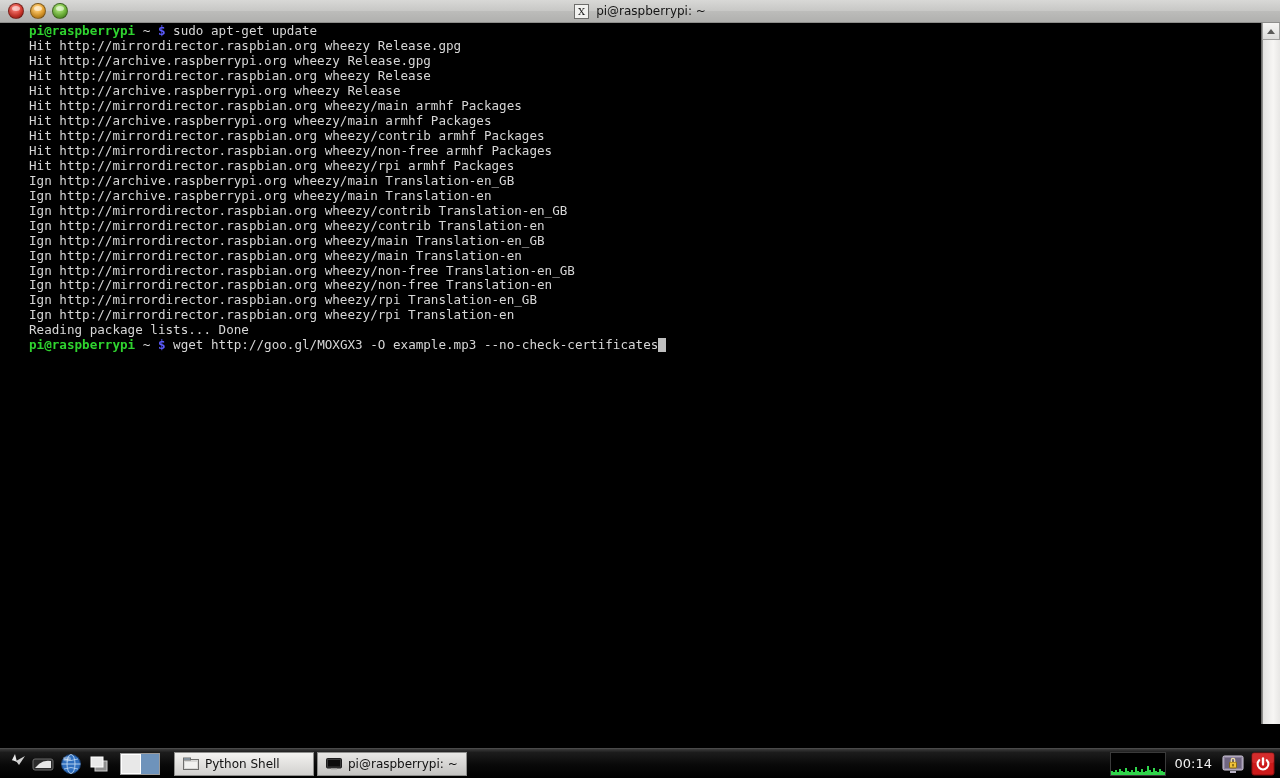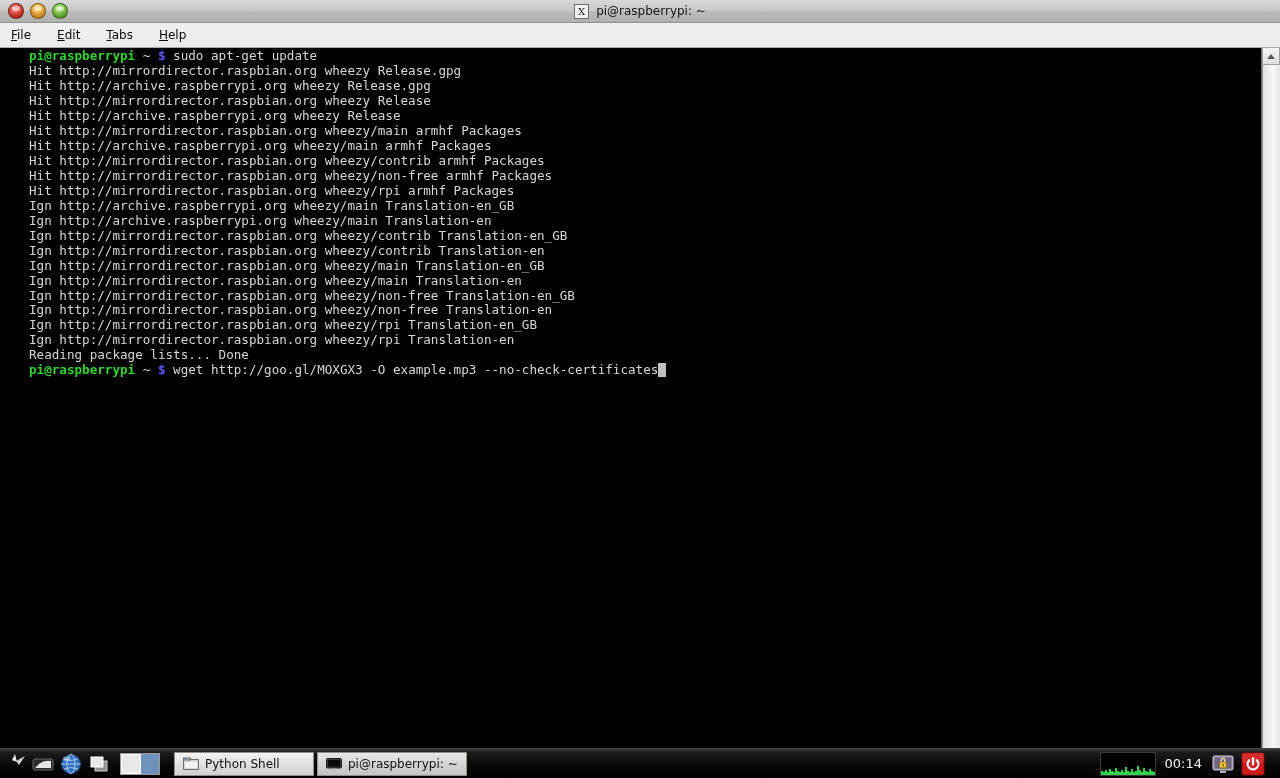--- a/index.html
+++ b/index.html
@@ -229,21 +229,21 @@
   }
   .task-btn.active {
     background: linear-gradient(to bottom, #e8e7e5 0%, #d6d5d3 50%, #c4c3c1 100%);
   }
   .task-ico { width: 16px; height: 14px; flex: none; }
 
   .tray {
     display: flex;
     align-items: center;
     gap: 6px;
-    padding-right: 15px;
+    padding-right: 5px;
   }
   .cpu-graph {
     width: 56px; height: 24px;
     background: #000;
     border: 1px solid #3a3a3a;
     position: relative;
     overflow: hidden;
     box-sizing: border-box;
   }
   .clock {
@@ -264,26 +264,20 @@
       <div class="wbtn close"></div>
       <div class="wbtn min"></div>
       <div class="wbtn max"></div>
     </div>
     <div class="title-center">
       <div class="title-icon">X</div>
       <div class="title-text">pi@raspberrypi: ~</div>
     </div>
   </div>
 
-  <div class="menubar">
-    <div class="menu-item"><u>F</u><span>ile</span></div>
-    <div class="menu-item"><u>E</u><span>dit</span></div>
-    <div class="menu-item"><u>T</u><span>abs</span></div>
-    <div class="menu-item"><u>H</u><span>elp</span></div>
-  </div>
 
   <div class="term-wrap">
     <div class="term" id="term-screen"><div class="line"><span class="c-user">pi@raspberrypi</span><span class="c-tilde"> ~ </span><span class="c-dollar">$</span><span class="c-out"> sudo apt-get update</span></div><div class="line c-out">Hit http://mirrordirector.raspbian.org wheezy Release.gpg</div><div class="line c-out">Hit http://archive.raspberrypi.org wheezy Release.gpg</div><div class="line c-out">Hit http://mirrordirector.raspbian.org wheezy Release</div><div class="line c-out">Hit http://archive.raspberrypi.org wheezy Release</div><div class="line c-out">Hit http://mirrordirector.raspbian.org wheezy/main armhf Packages</div><div class="line c-out">Hit http://archive.raspberrypi.org wheezy/main armhf Packages</div><div class="line c-out">Hit http://mirrordirector.raspbian.org wheezy/contrib armhf Packages</div><div class="line c-out">Hit http://mirrordirector.raspbian.org wheezy/non-free armhf Packages</div><div class="line c-out">Hit http://mirrordirector.raspbian.org wheezy/rpi armhf Packages</div><div class="line c-out">Ign http://archive.raspberrypi.org wheezy/main Translation-en_GB</div><div class="line c-out">Ign http://archive.raspberrypi.org wheezy/main Translation-en</div><div class="line c-out">Ign http://mirrordirector.raspbian.org wheezy/contrib Translation-en_GB</div><div class="line c-out">Ign http://mirrordirector.raspbian.org wheezy/contrib Translation-en</div><div class="line c-out">Ign http://mirrordirector.raspbian.org wheezy/main Translation-en_GB</div><div class="line c-out">Ign http://mirrordirector.raspbian.org wheezy/main Translation-en</div><div class="line c-out">Ign http://mirrordirector.raspbian.org wheezy/non-free Translation-en_GB</div><div class="line c-out">Ign http://mirrordirector.raspbian.org wheezy/non-free Translation-en</div><div class="line c-out">Ign http://mirrordirector.raspbian.org wheezy/rpi Translation-en_GB</div><div class="line c-out">Ign http://mirrordirector.raspbian.org wheezy/rpi Translation-en</div><div class="line c-out">Reading package lists... Done</div><div class="line"><span class="c-user">pi@raspberrypi</span><span class="c-tilde"> ~ </span><span class="c-dollar">$</span><span class="c-out"> wget http://goo.gl/MOXGX3 -O example.mp3 --no-check-certificates</span><span class="cursor"></span></div></div>
 
     <div class="scrollbar">
       <div class="sb-btn">
         <div class="sb-arrow-up"></div>
       </div>
       <div class="sb-trough"></div>
     </div>

